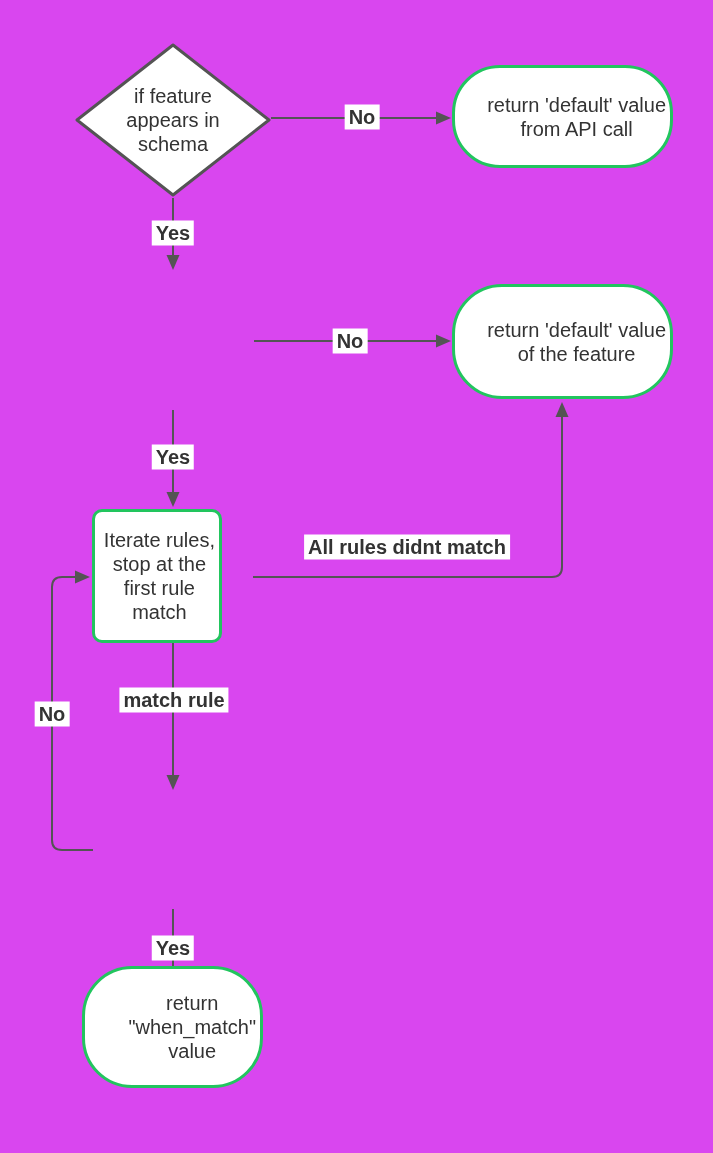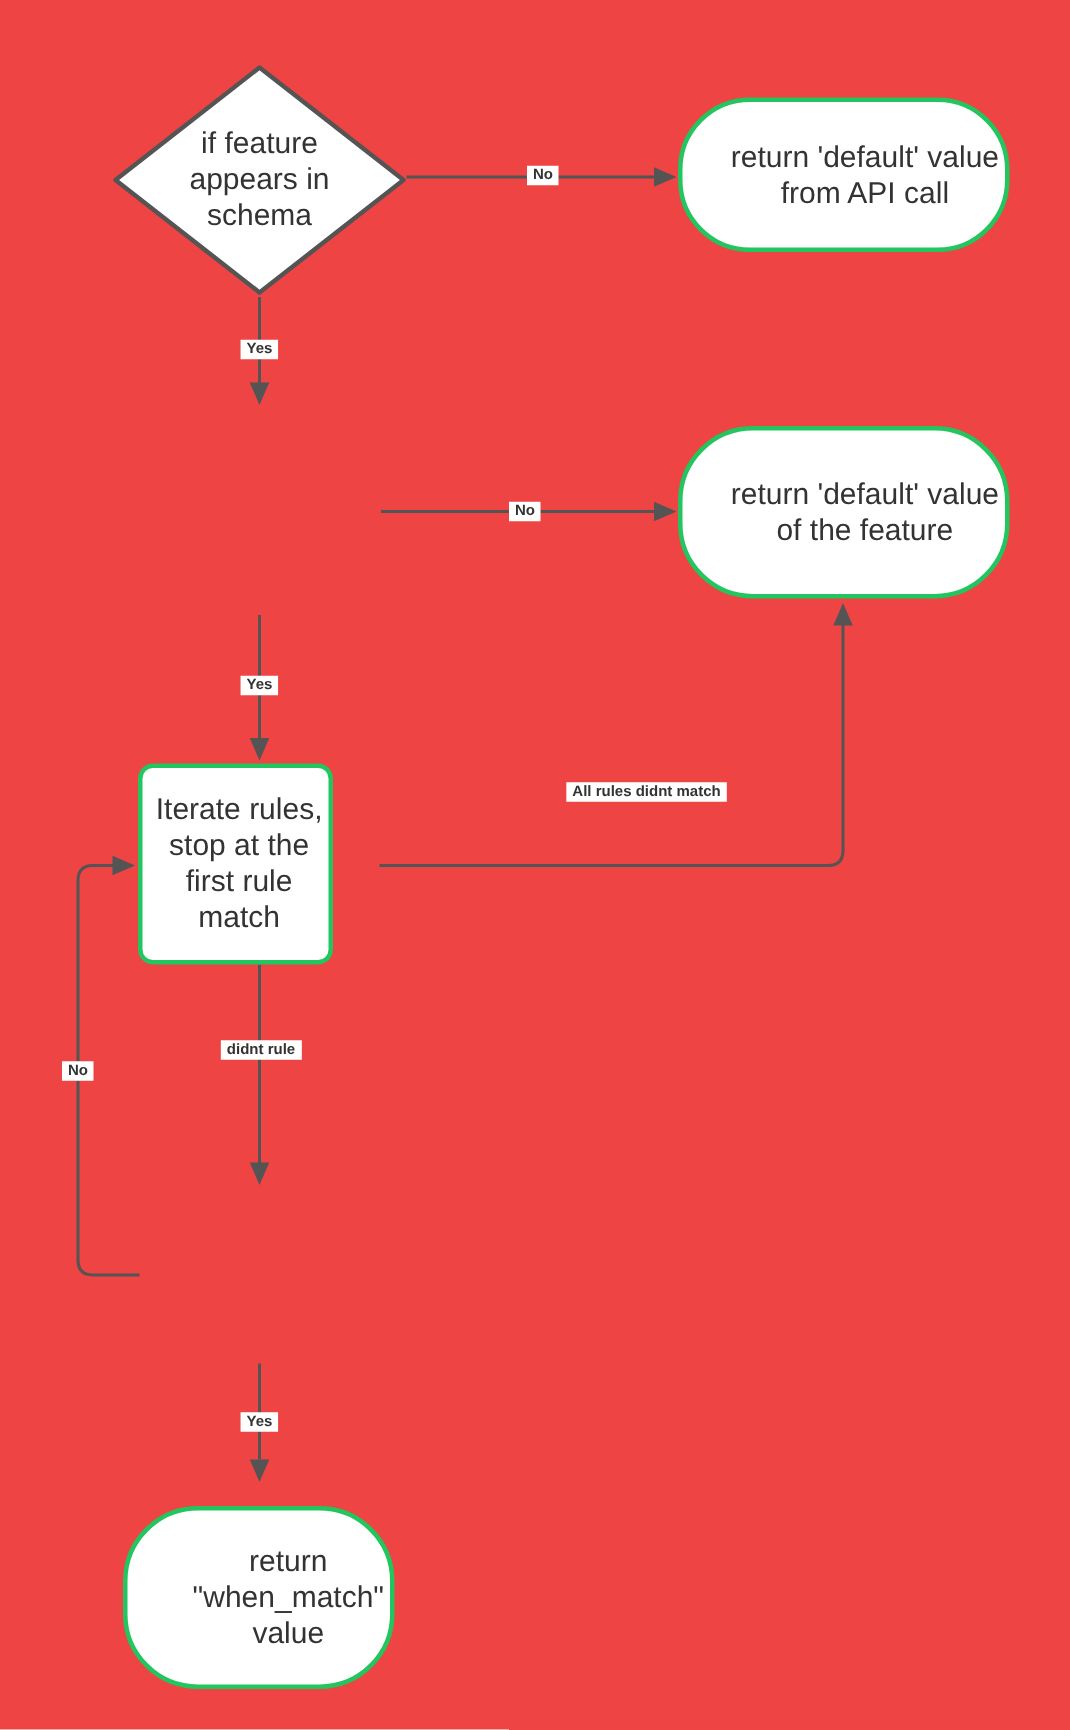--- a/index.html
+++ b/index.html
@@ -1,20 +1,20 @@
 <!DOCTYPE html>
 <html><head>
 <meta charset="utf-8">
 <style>
   html, body { margin: 0; padding: 0; background: #ffffff; }
   .canvas {
     position: relative;
     width: 713px;
     height: 1153px;
-    background: #ef4444;
+    background: #d946ef;
     font-family: "Liberation Sans", sans-serif;
     overflow: hidden;
   }
   svg.edges-layer {
     position: absolute;
     left: 0; top: 0;
     width: 713px; height: 1153px;
   }
   .edge { stroke: #545454; stroke-width: 2; fill: none; }
   .arrow { fill: #545454; stroke: none; }
@@ -45,21 +45,21 @@
     stroke-linejoin: round;
   }
   .node-label { position: relative; padding: 0 4px; }
 
   .edge-label {
     position: absolute;
     transform: translate(-50%, -50%);
     background: #ffffff;
     padding: 1px 4px;
     font-weight: bold;
-    font-size: 10px;
+    font-size: 20px;
     color: #333333;
     white-space: nowrap;
     text-align: center;
   }
 </style>
 </head>
 <body>
 
 <div class="canvas">
 
@@ -111,28 +111,28 @@
   </div>
 
   <div class="node box" style="left:92px; top:509px; width:130px; height:134px; border-radius:10px;">
     <div class="node-label">Iterate rules,
 stop at the
 first rule
 match</div>
   </div>
 
 
-  <div class="node box" style="left:82px; top:1004px; width:181px; height:122px; border-radius:50px;">
+  <div class="node box" style="left:82px; top:966px; width:181px; height:122px; border-radius:50px;">
     <div class="node-label">return
 "when_match"
 value</div>
   </div>
 
   <div class="edge-label" style="left:362px; top:117px;">No</div>
   <div class="edge-label" style="left:173px; top:233px;">Yes</div>
   <div class="edge-label" style="left:350px; top:341px;">No</div>
   <div class="edge-label" style="left:173px; top:457px;">Yes</div>
-  <div class="edge-label" style="left:407px; top:528px;margin-left:24px;">All rules didnt match</div>
-  <div class="edge-label" style="left:174px; top:700px;">didnt rule</div>
+  <div class="edge-label" style="left:407px; top:547px;">All rules didnt match</div>
+  <div class="edge-label" style="left:174px; top:700px;">match rule</div>
   <div class="edge-label" style="left:52px; top:714px;">No</div>
   <div class="edge-label" style="left:173px; top:948px;">Yes</div>
 
 </div>
 
 </body></html>

